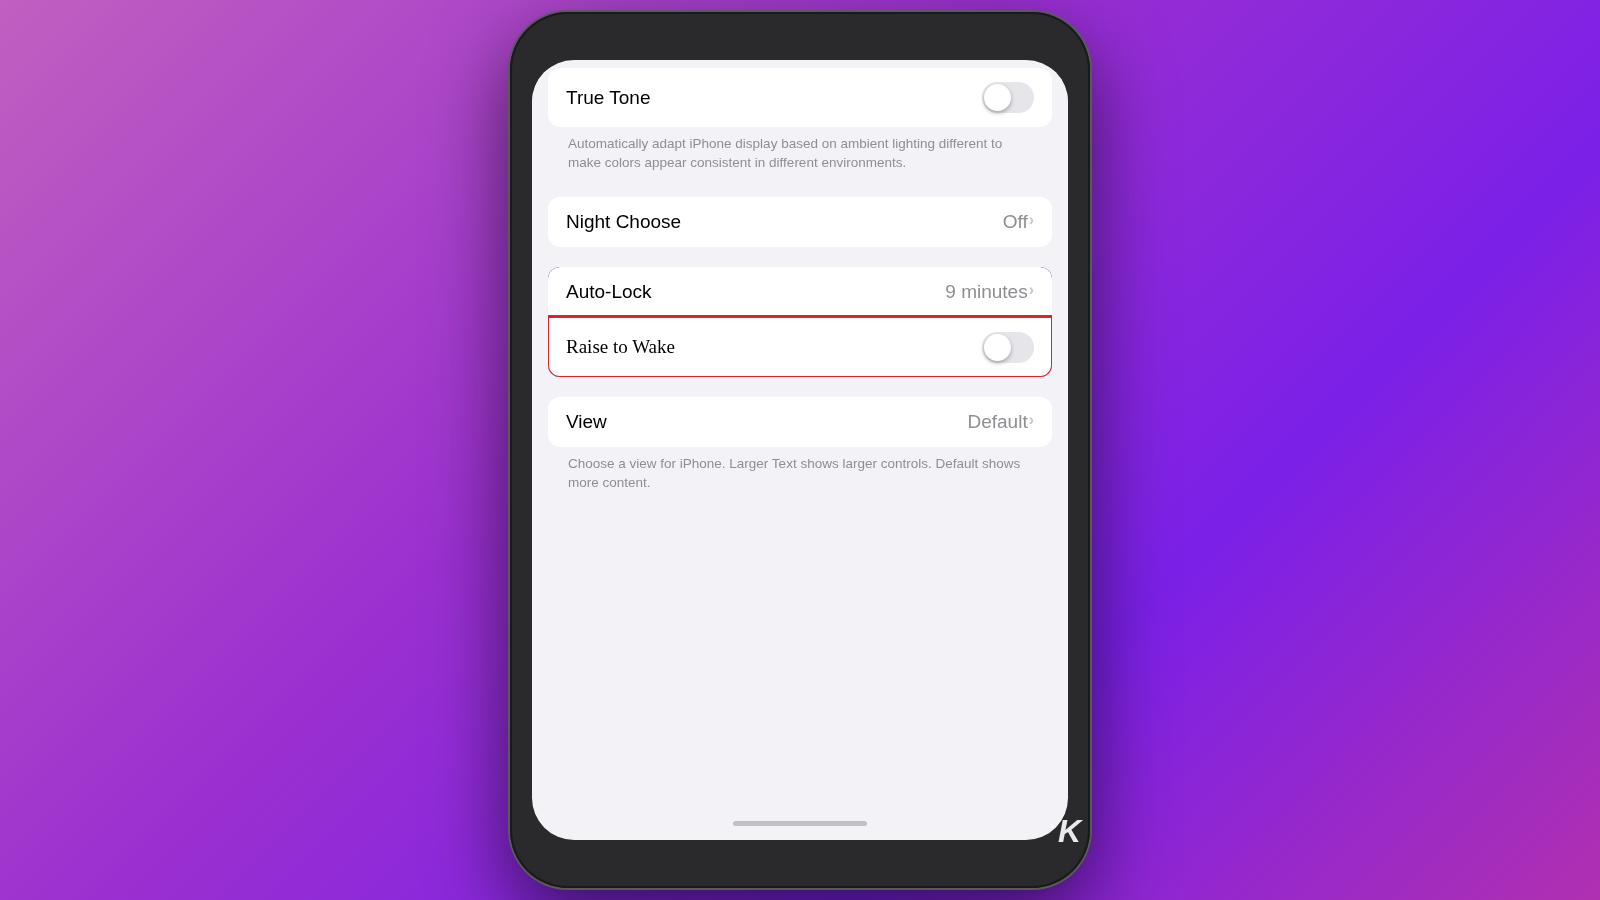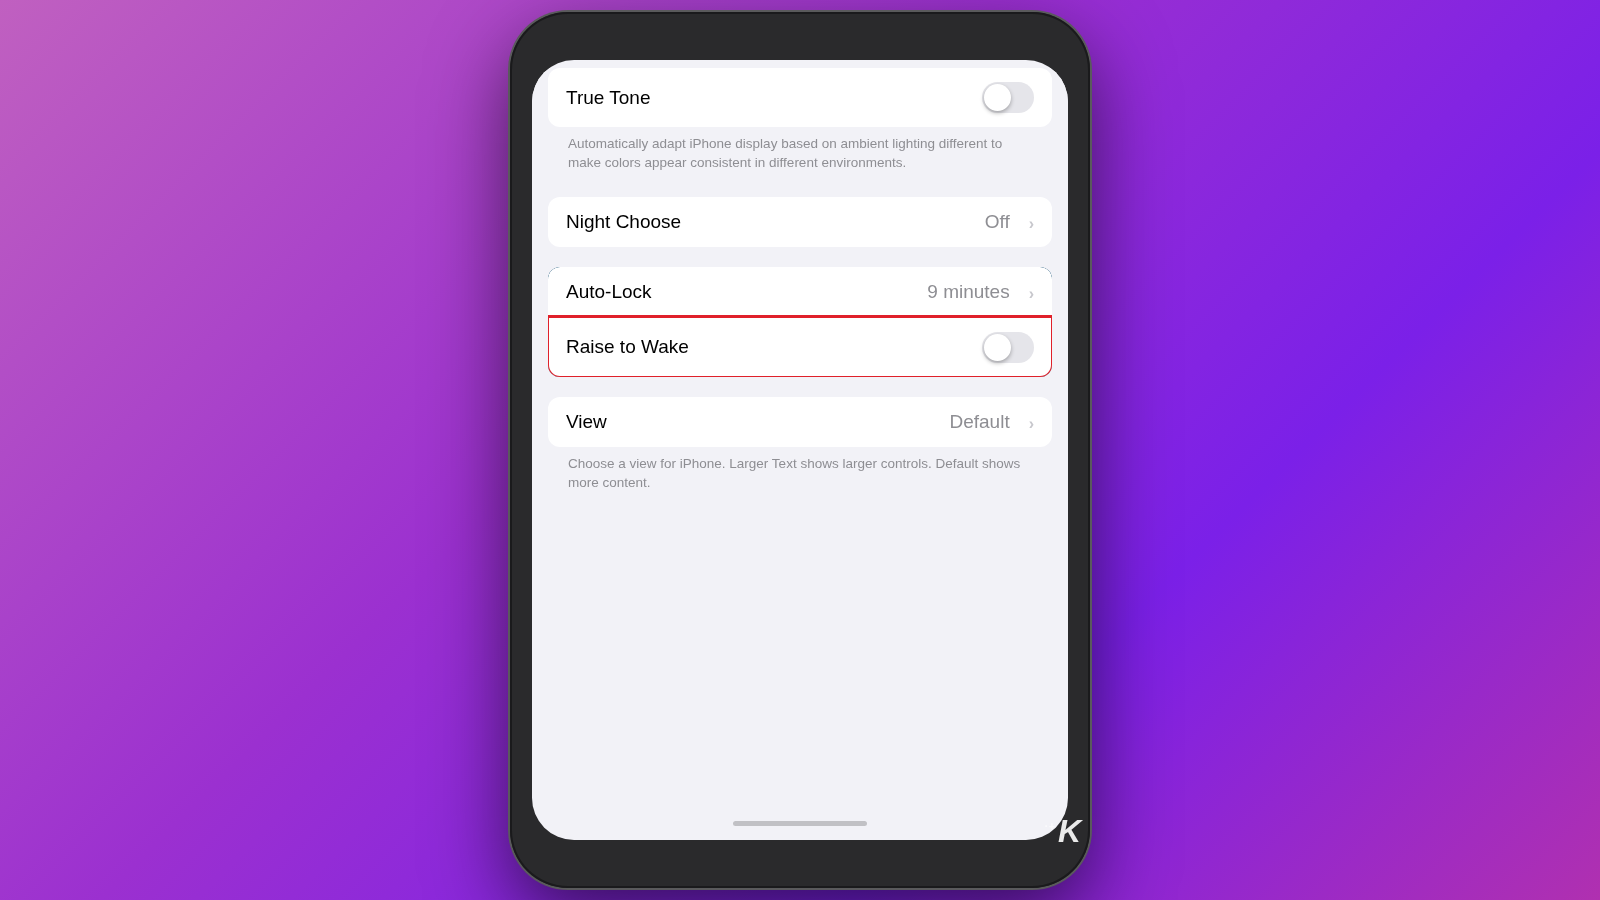--- a/index.html
+++ b/index.html
@@ -76,22 +76,22 @@
     }
 
     .cell-label {
       font-size: 19px;
       color: #000000;
       font-weight: 400;
     }
 
     .cell-value {
       display: flex;
-      align-items: flex-end;
-      gap: 19px;
+      align-items: flex-start;
+      gap: 1px;
       color: #8e8e93;
       font-size: 19px;
     }
 
     .chevron {
       color: #c7c7cc;
       font-size: 16px;
       font-weight: 600;
     }
 
@@ -166,20 +166,21 @@
       border-top: 1px solid #e5e5ea;
     }
 
     
     .highlighted-row {
       outline: 3px solid #e0202a;
       outline-offset: -1px;
       border-radius: 0 0 12px 12px;
       position: relative;
       z-index: 2;
+      font-family: Liberation Serif, serif;
     }
 
     
     .zoom-section {
       padding: 0 16px;
     }
 
     .section-header {
       font-size: 13px;
       color: #6c6c70;

